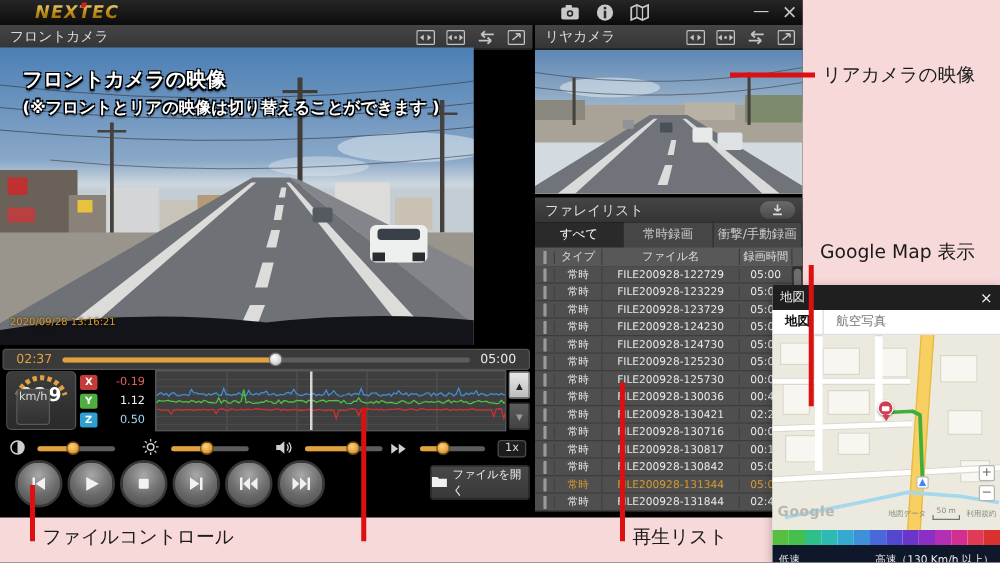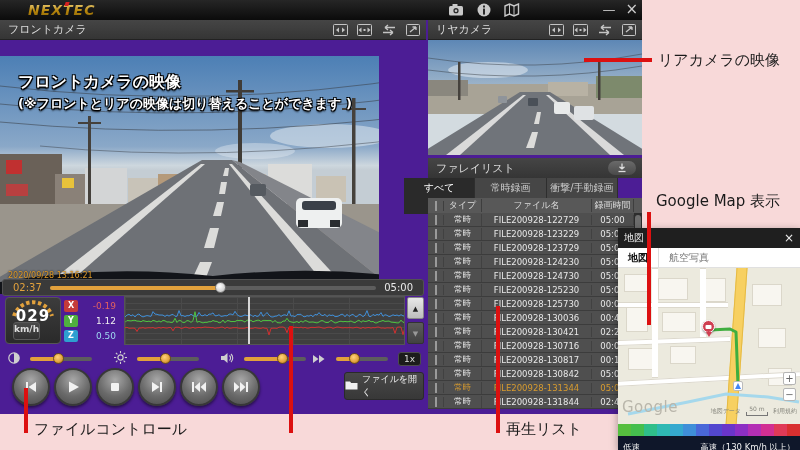--- a/index.html
+++ b/index.html
@@ -1,50 +1,50 @@
 <!DOCTYPE html>
 <html><head>
 <meta charset="utf-8">
 <style>
 *{margin:0;padding:0;box-sizing:border-box}
 body{font-family:"DejaVu Sans","Liberation Sans",sans-serif;background:#fff}
 .stage{position:relative;width:800px;height:450px;background:#f8d9d9;overflow:hidden}
-.app{position:absolute;left:0;top:0;width:642px;height:414px;background:#4c1d95}
+.app{position:absolute;left:0;top:0;width:642px;height:414px;background:#000000}
 
 .titlebar{position:absolute;left:0;top:0;width:642px;height:20px;background:linear-gradient(#262626,#0b0b0b);display:flex;align-items:center}
 .logo{font-style:italic;font-weight:bold;font-size:14px;letter-spacing:1px;margin-left:28px;background:linear-gradient(#f3d98a,#b8860b 55%,#8a6508);-webkit-background-clip:text;background-clip:text;color:transparent;position:relative}
 .logo::after{content:"";position:absolute;right:26px;top:0;width:4px;height:4px;background:#d42020;transform:skewX(-20deg)}
 .tb-icons{position:absolute;left:448px;top:2px;display:flex;gap:13px;align-items:center}
 .tb-win{position:absolute;right:4px;top:0;display:flex;gap:10px;align-items:center;color:#ccc;font-size:13px}
 .tb-win span{cursor:default}
 
 .phead{position:absolute;height:20px;background:linear-gradient(#454545,#353535);display:flex;align-items:center;color:#ddd;font-size:11px;border-bottom:1px solid #222}
 .phead .ptitle{margin-left:8px}
 .picons{position:absolute;right:6px;top:4px;display:flex;gap:9px}
 .picons svg{display:block}
 
-.video-front{position:absolute;left:0;top:56px;width:379px;height:238px;overflow:hidden;background:linear-gradient(#4c7fb5 0%,#8aa8c8 38%,#cdd7de 46%,#c4cdd4 48%)}
+.video-front{position:absolute;left:0;top:38px;width:379px;height:238px;overflow:hidden;background:linear-gradient(#4c7fb5 0%,#8aa8c8 38%,#cdd7de 46%,#c4cdd4 48%)}
 .overlay-text{position:absolute;left:18px;top:16px;color:#fff;font-weight:bold;text-shadow:-1px -1px 0 #000,1px -1px 0 #000,-1px 1px 0 #000,1px 1px 0 #000,0 2px 2px #000;z-index:3}
 .overlay-text .l1{font-size:16px}
 .overlay-text .l2{font-size:13px;margin-top:2px}
 .stamp{position:absolute;left:8px;bottom:14px;color:#e09a28;font-size:8px;z-index:3;text-shadow:0 0 2px #000}
 .scene{position:absolute;inset:0}
 
 .video-rear{position:absolute;left:428px;top:40px;width:214px;height:115px;overflow:hidden;background:linear-gradient(#5d87b5 0%,#9db4ca 40%,#d3dbe0 50%)}
 
 .seekrow{position:absolute;left:2px;top:279px;width:422px;height:17px;background:#3a3a3a;border:1px solid #525252;border-radius:3px;display:flex;align-items:center;padding:0 10px;gap:8px}
 .seekrow .t1{color:#e2a13c;font-size:10px}
 .seekrow .t2{color:#e8e8e8;font-size:10px}
 .seektrack{flex:1;position:relative;height:4px;background:#5d5d5d;border-radius:2px}
 .seektrack .fill{position:absolute;left:0;top:0;height:4px;background:#e2a13c;border-radius:2px}
 .seektrack .handle{position:absolute;top:-4px;width:11px;height:11px;margin-left:-5px;border-radius:50%;background:radial-gradient(circle at 40% 35%,#fff,#cfcfcf 70%,#909090);border:1px solid #777}
 
 .gaugebox{position:absolute;left:5px;top:297px;width:56px;height:47px;background:linear-gradient(#3c3c3c,#2a2a2a);border:1px solid #555;border-radius:4px;text-align:center}
 .gaugebox .num{position:absolute;left:0;right:0;top:9px;color:#fff;font-size:15px;font-weight:bold;letter-spacing:1px}
-.gaugebox .unit{position:absolute;left:7px;right:20px;bottom:3px;height:18px;line-height:13px;background:linear-gradient(#4a4a4a,#303030);border:1px solid #5a5a5a;border-radius:3px;color:#ddd;font-size:9px;font-weight:bold}
+.gaugebox .unit{position:absolute;left:7px;right:20px;bottom:3px;height:29px;line-height:13px;background:linear-gradient(#4a4a4a,#303030);border:1px solid #5a5a5a;border-radius:3px;color:#ddd;font-size:9px;font-weight:normal}
 .axesbox{position:absolute;left:64px;top:297px;width:57px;height:47px;display:flex;flex-direction:column;justify-content:space-between;padding:2px 0}
 .axisrow{display:flex;align-items:center;height:13px;gap:4px}
 .axisbadge{width:14px;height:12px;border-radius:2px;color:#fff;font-size:8px;font-weight:bold;text-align:center;line-height:12px}
 .axisval{font-size:9px;width:34px;text-align:right}
 .graph{position:absolute;left:124px;top:296px;width:281px;height:49px;background:#3f3f3f;border:1px solid #555;overflow:hidden;background-image:repeating-linear-gradient(#4a4a4a 0 1px,transparent 1px 6px),repeating-linear-gradient(90deg,#4a4a4a 0 1px,transparent 1px 56px)}
 .cursorline{position:absolute;top:0;bottom:0;width:2px;background:#e8e8e8;opacity:.9}
 .scrollcol{position:absolute;left:407px;top:297px;width:17px;height:47px;display:flex;flex-direction:column;justify-content:space-between}
 .scbtn{width:17px;height:22px;border-radius:2px;font-size:7px;text-align:center;line-height:22px}
 .scbtn.up{background:linear-gradient(#e8e8e8,#bdbdbd);color:#222;border:1px solid #888}
 .scbtn.down{background:linear-gradient(#5c5c5c,#424242);color:#999;border:1px solid #333}
@@ -56,21 +56,21 @@
 .sltrack .handle{position:absolute;top:-4px;width:11px;height:11px;margin-left:-5px;border-radius:50%;background:radial-gradient(circle at 40% 35%,#ffd27a,#e2a13c 60%,#8a5f1d);border:1px solid #6e4d16}
 .speedlabel{background:#1c1c1c;border:1px solid #4c4c4c;border-radius:3px;color:#ddd;font-size:9px;padding:1px 5px}
 
 .pbrow{position:absolute;left:0;top:367px;width:426px;height:42px}
 .pbtn{position:absolute;top:1px;width:38px;height:38px;border-radius:50%;background:radial-gradient(circle at 50% 30%,#a8a8a8,#6a6a6a 55%,#4a4a4a);border:2px solid #383838;box-shadow:0 2px 3px rgba(0,0,0,.5);display:flex;align-items:center;justify-content:center}
 .openfile{position:absolute;left:344px;top:5px;width:80px;height:28px;background:linear-gradient(#484848,#383838);border:1px solid #2a2a2a;border-radius:3px;display:flex;align-items:center;justify-content:center;gap:4px;color:#f0f0f0;font-size:9px}
 
 .pl-head{position:absolute;left:428px;top:158px;width:214px;height:20px;background:linear-gradient(#454545,#353535);display:flex;align-items:center;color:#ddd;font-size:11px}
 .pl-head .ptitle{margin-left:8px}
 .dlbtn{position:absolute;right:6px;top:3px;width:28px;height:14px;background:linear-gradient(#6a6a6a,#4a4a4a);border-radius:7px;display:flex;align-items:center;justify-content:center}
-.pl-tabs{position:absolute;left:404px;top:178px;width:214px;height:36px;display:flex}
+.pl-tabs{position:absolute;left:428px;top:178px;width:214px;height:36px;display:flex}
 .pl-tab{flex:1;text-align:center;line-height:20px;font-size:10px;color:#ccc;background:#464646;border-right:1px solid #2e2e2e}
 .pl-tab.active{background:#2a2a2a;color:#fff}
 .pl-colhead{position:absolute;left:428px;top:198px;width:214px;height:15px;display:grid;grid-template-columns:16px 38px 110px 42px 8px;background:#585858;color:#ddd;font-size:9px;align-items:center}
 .pl-colhead>div{border-right:1px solid #3e3e3e;text-align:center;overflow:hidden;white-space:nowrap}
 .pl-rows{position:absolute;left:428px;top:213px;width:206px;height:196px;background:#3a3a3a}
 .prow{display:grid;grid-template-columns:16px 38px 110px 42px;height:14px;background:#4f4f4f;border-bottom:1px solid #3c3c3c;color:#e8e8e8;font-size:8.5px;align-items:center}
 .prow>div{border-right:1px solid #414141;text-align:center;overflow:hidden;white-space:nowrap}
 .prow.active{color:#d79b2f}
 .cbx{width:8px;height:8px;background:#d8d8d8;border:1px solid #9a9a9a;border-radius:1px;margin:0 auto}
 .pl-scroll{position:absolute;left:634px;top:213px;width:8px;height:196px;background:#2d2d2d}
@@ -80,21 +80,21 @@
 .map-title{height:20px;background:#1f1f1f;display:flex;align-items:center;color:#eee;font-size:10px;padding:0 6px;justify-content:space-between}
 .map-tabs{height:20px;background:#fff;display:flex;align-items:center;font-size:10px;border-bottom:1px solid #e0e0e0}
 .map-tab{padding:0 10px;height:20px;line-height:20px;color:#777}
 .map-tab.active{color:#111;font-weight:bold;border-right:1px solid #ddd}
 .map-body{position:relative;height:156px;background:#eceade;overflow:hidden}
 .blk{position:absolute;background:#f8f6f0;border:1px solid #dbd7ca}
 .road-h{position:absolute;background:#fff;border-top:1px solid #dcd8cc;border-bottom:1px solid #dcd8cc}
 .yellow-road{position:absolute;left:113px;top:-6px;width:11px;height:170px;background:#f7d061;border-left:1.5px solid #e5ba45;border-right:1.5px solid #e5ba45;transform:rotate(4deg)}
 .map-zoom{position:absolute;right:4px;display:flex;flex-direction:column;gap:3px}
 .mzbtn{width:13px;height:13px;background:#fff;border:1px solid #b5b5b5;border-radius:2px;font-size:10px;line-height:11px;text-align:center;color:#666}
-.gwm{position:absolute;left:4px;bottom:8px;color:#b9b6ab;font-size:15px;font-weight:normal;letter-spacing:.5px}
+.gwm{position:absolute;left:4px;bottom:8px;color:#b9b6ab;font-size:11px;font-weight:bold;letter-spacing:.5px}
 .map-micro{position:absolute;right:3px;bottom:8px;display:flex;align-items:flex-end;gap:5px;color:#85857c;font-size:6px}
 .scalebox{display:flex;flex-direction:column;align-items:center}
 .scalebar{width:22px;height:4px;border:1px solid #777;border-top:none}
 .legend{height:12px;display:flex}
 .legend span{flex:1}
 .map-botbar{height:14px;background:#0f172a;display:flex;align-items:center;justify-content:space-between;padding:12px 5px;color:#f0f0f0;font-size:8.5px}
 
 .marker-red{position:absolute;width:13px;height:13px;background:#cf3f52;border:1.5px solid #fff;border-radius:50%;box-shadow:0 1px 2px rgba(0,0,0,.4);display:flex;align-items:center;justify-content:center}
 .marker-red::after{content:"";position:absolute;left:3px;top:11px;border-left:3px solid transparent;border-right:3px solid transparent;border-top:5px solid #cf3f52}
 .marker-blue{position:absolute;width:10px;height:10px;background:#fff;border:1px solid #bbb;border-radius:2px;display:flex;align-items:center;justify-content:center}

